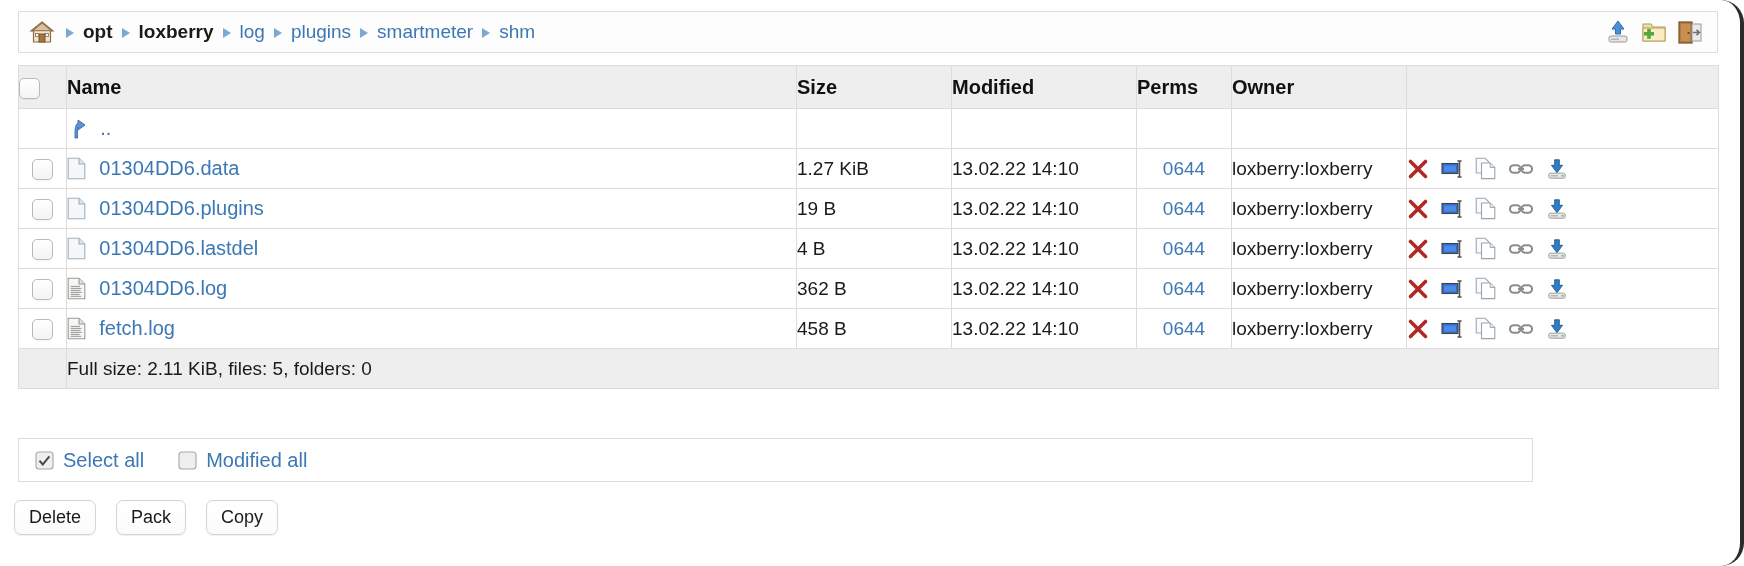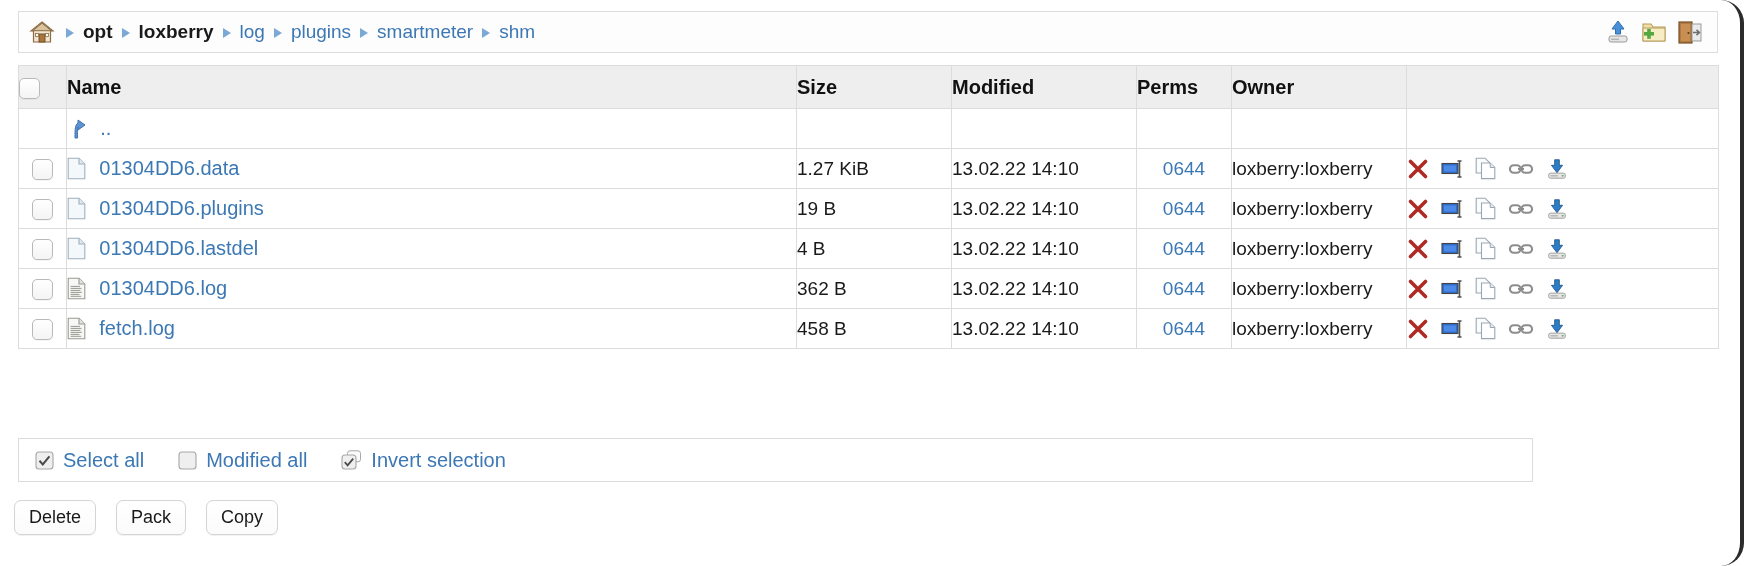--- a/index.html
+++ b/index.html
@@ -598,20 +598,24 @@
                 <path d="M13 17 L7 9 L10.5 9 L10.5 3 L15.5 3 L15.5 9 L19 9 Z" fill="#2f7cc4" stroke="#215c94" stroke-width="1"></path>
                 <rect x="4" y="17.5" width="18" height="5.5" rx="2" fill="#e7e7e7" stroke="#9a9a9a" stroke-width="1"></rect>
                 <rect x="6" y="19.6" width="8" height="1.5" fill="#b5b5b5"></rect>
                 <rect x="18" y="19.6" width="2.2" height="1.5" fill="#63b34a"></rect>
               </svg>
             </span>
           </div>
         </td>
       </tr>
 
+      <tr class="footrow">
+        <td></td>
+        <td class="cell-pad" colspan="6">Full size: 2.11 KiB, files: 5, folders: 0</td>
+      </tr>
     </tbody>
   </table>
 
   <div class="selbar">
     <span class="sel-group">
       <span class="ico-wrap">
         <svg width="19" height="19" viewBox="0 0 19 19">
           <rect x="1" y="1" width="17" height="17" rx="3" fill="#efefef" stroke="#a7a7a7" stroke-width="1.1"></rect>
           <path d="M4.5 9.8 L7.8 13.4 L14.4 5.4" fill="none" stroke="#4a4a4a" stroke-width="2"></path>
         </svg>
@@ -621,30 +625,20 @@
 
     <span class="sel-group">
       <span class="ico-wrap">
         <svg width="19" height="19" viewBox="0 0 19 19">
           <rect x="1" y="1" width="17" height="17" rx="3" fill="#efefef" stroke="#a7a7a7" stroke-width="1.1"></rect>
         </svg>
       </span>
       <a class="sel-link" href="#">Modified all</a>
     </span>
 
-    <span class="sel-group">
-      <span class="ico-wrap">
-        <svg width="21" height="20" viewBox="0 0 21 20">
-          <rect x="6.5" y="0.8" width="13" height="11" rx="2.5" fill="#fbfbfb" stroke="#a7a7a7" stroke-width="1"></rect>
-          <rect x="1" y="5" width="14" height="14" rx="3" fill="#efefef" stroke="#a7a7a7" stroke-width="1.1"></rect>
-          <path d="M3.8 12.2 L6.6 15.3 L12.2 8.6" fill="none" stroke="#4a4a4a" stroke-width="1.8"></path>
-        </svg>
-      </span>
-      <a class="sel-link" href="#">Invert selection</a>
-    </span>
   </div>
 
   <div class="btnrow">
     <button class="btn">Delete</button>
     <button class="btn">Pack</button>
     <button class="btn">Copy</button>
   </div>
 
 </div>
 

